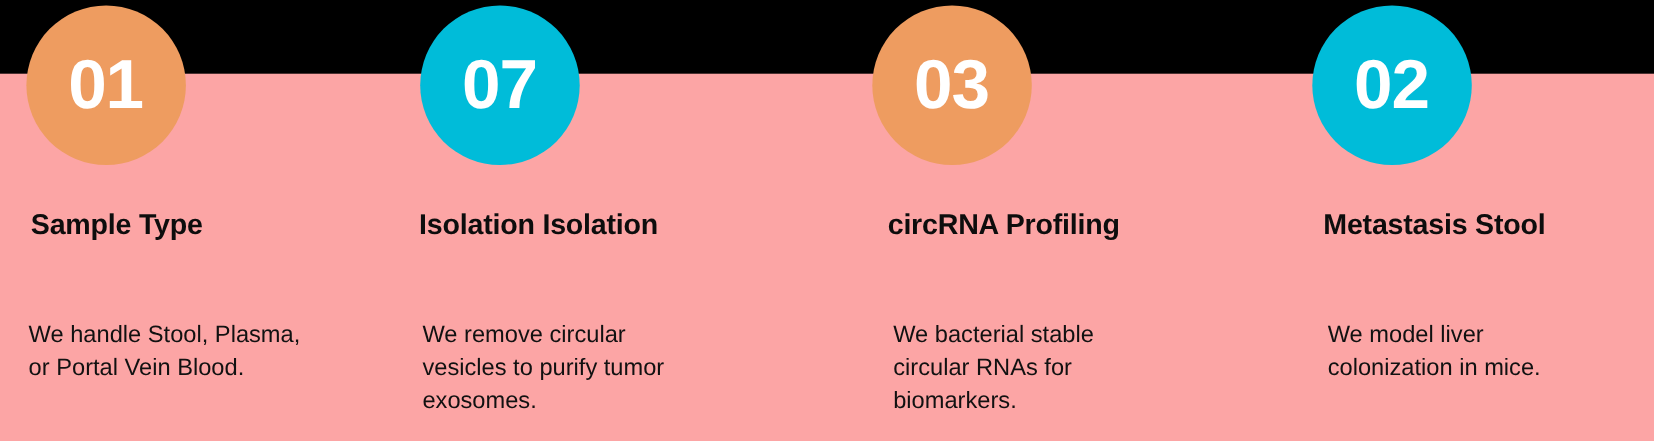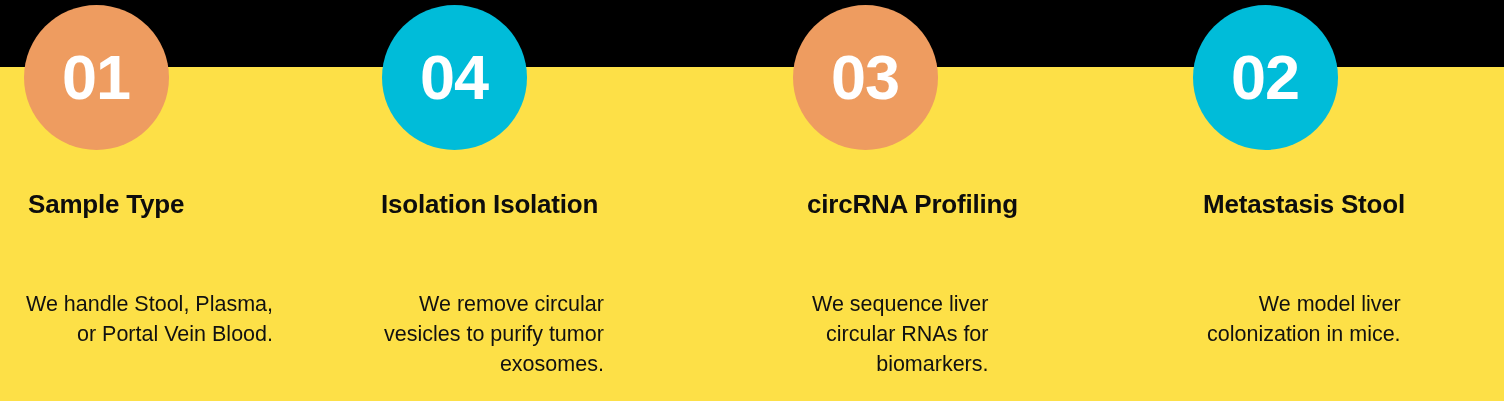--- a/index.html
+++ b/index.html
@@ -86,56 +86,56 @@
     font-family: "Liberation Sans", sans-serif;
   }
   .step-body-line {
     display: block;
     white-space: nowrap;
   }
 </style>
 </head>
 <body>
 
-<div id="infographic" style="width: 1504px; height: 401px; background: #fde047; text-align: right;">
+<div id="infographic" style="width: 1504px; height: 401px; background: #fca5a5;">
 
   <div class="top-band" style="height: 67px; background: rgb(0, 0, 0); width: 1504px;"></div>
 
   <div class="steps-layer">
 
     <div class="step">
       <div class="step-badge" style="background: rgb(238, 156, 96); left: 23.5px;">
         <span class="step-number">01</span>
       </div>
       <div class="step-heading" style="left: 28px;">Sample Type</div>
       <div class="step-body" style="left: 26px;">
         <span class="step-body-line">We handle Stool, Plasma,</span>
         <span class="step-body-line">or Portal Vein Blood.</span>
       </div>
     </div>
 
     <div class="step">
       <div class="step-badge" style="background: rgb(0, 188, 217); left: 381.5px;">
-        <span class="step-number">04</span>
+        <span class="step-number">07</span>
       </div>
       <div class="step-heading" style="left: 381px;">Isolation Isolation</div>
       <div class="step-body" style="left: 384px;">
         <span class="step-body-line">We remove circular</span>
         <span class="step-body-line">vesicles to purify tumor</span>
         <span class="step-body-line">exosomes.</span>
       </div>
     </div>
 
     <div class="step">
       <div class="step-badge" style="background: rgb(238, 156, 96); left: 792.5px;">
         <span class="step-number">03</span>
       </div>
       <div class="step-heading" style="left: 807px;">circRNA Profiling</div>
       <div class="step-body" style="left: 812px;">
-        <span class="step-body-line">We sequence liver</span>
+        <span class="step-body-line">We bacterial stable</span>
         <span class="step-body-line">circular RNAs for</span>
         <span class="step-body-line">biomarkers.</span>
       </div>
     </div>
 
     <div class="step">
       <div class="step-badge" style="background: rgb(0, 188, 217); left: 1192.5px;">
         <span class="step-number">02</span>
       </div>
       <div class="step-heading" style="left: 1203px;">Metastasis Stool</div>

